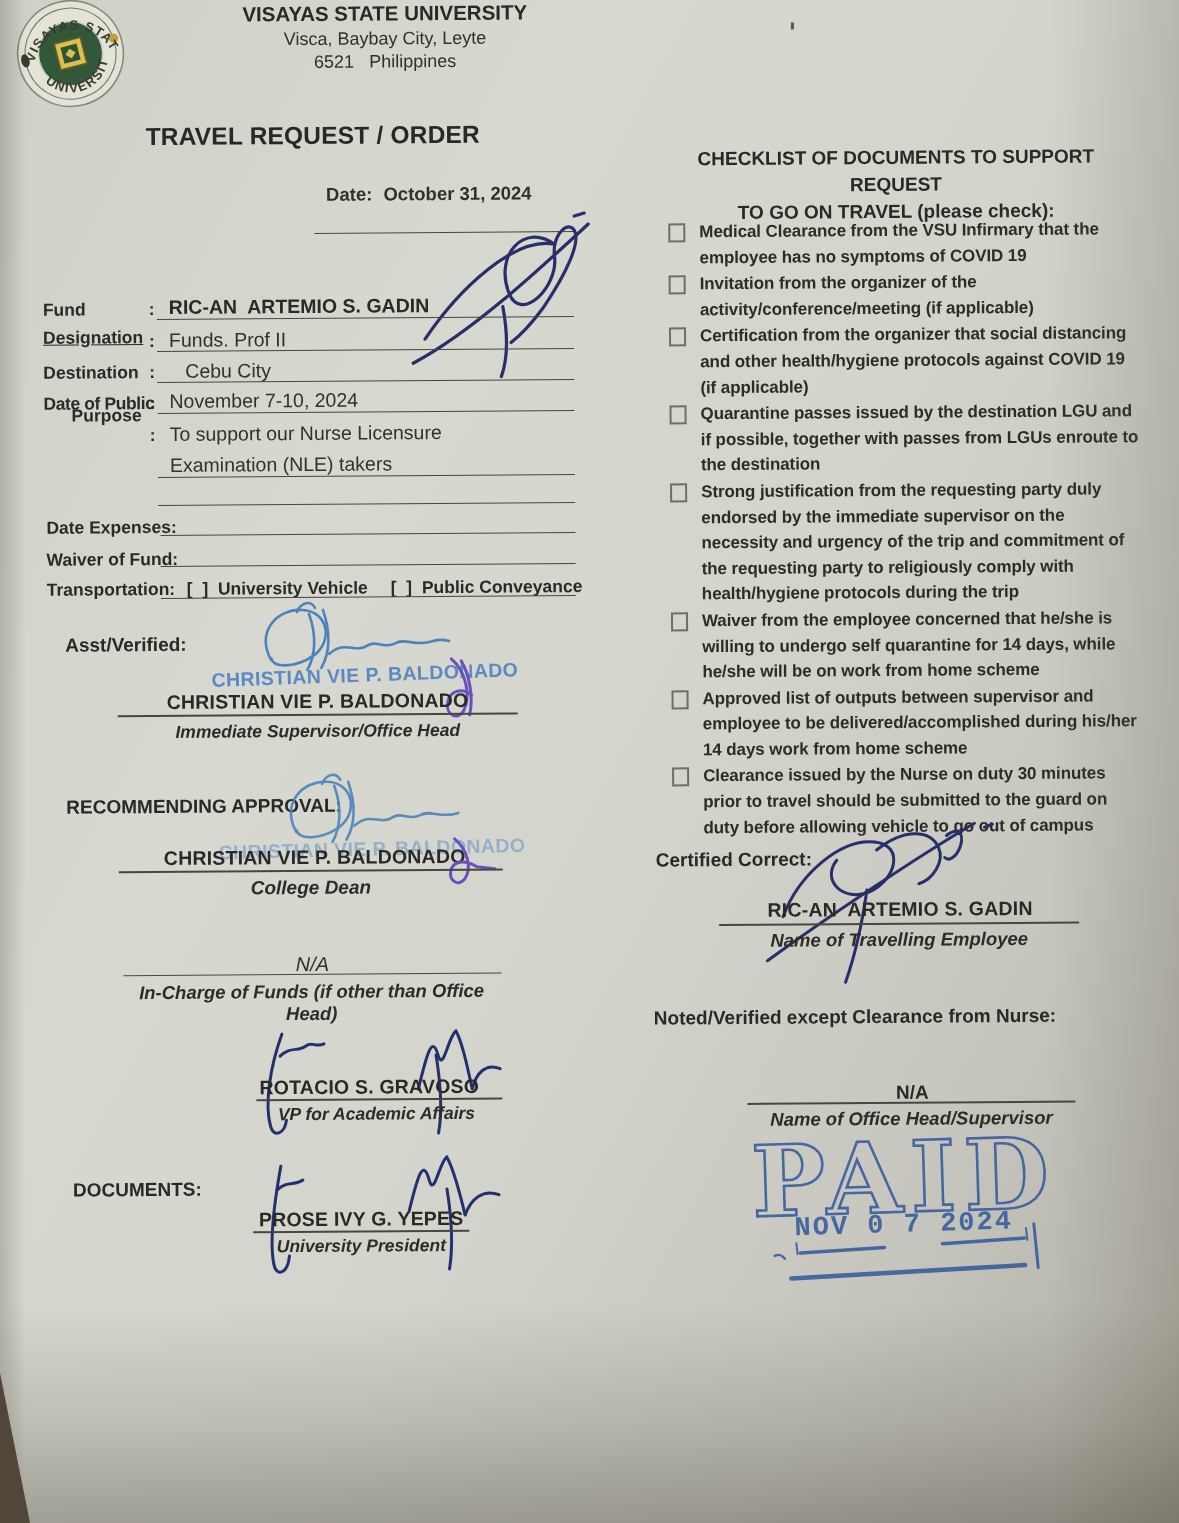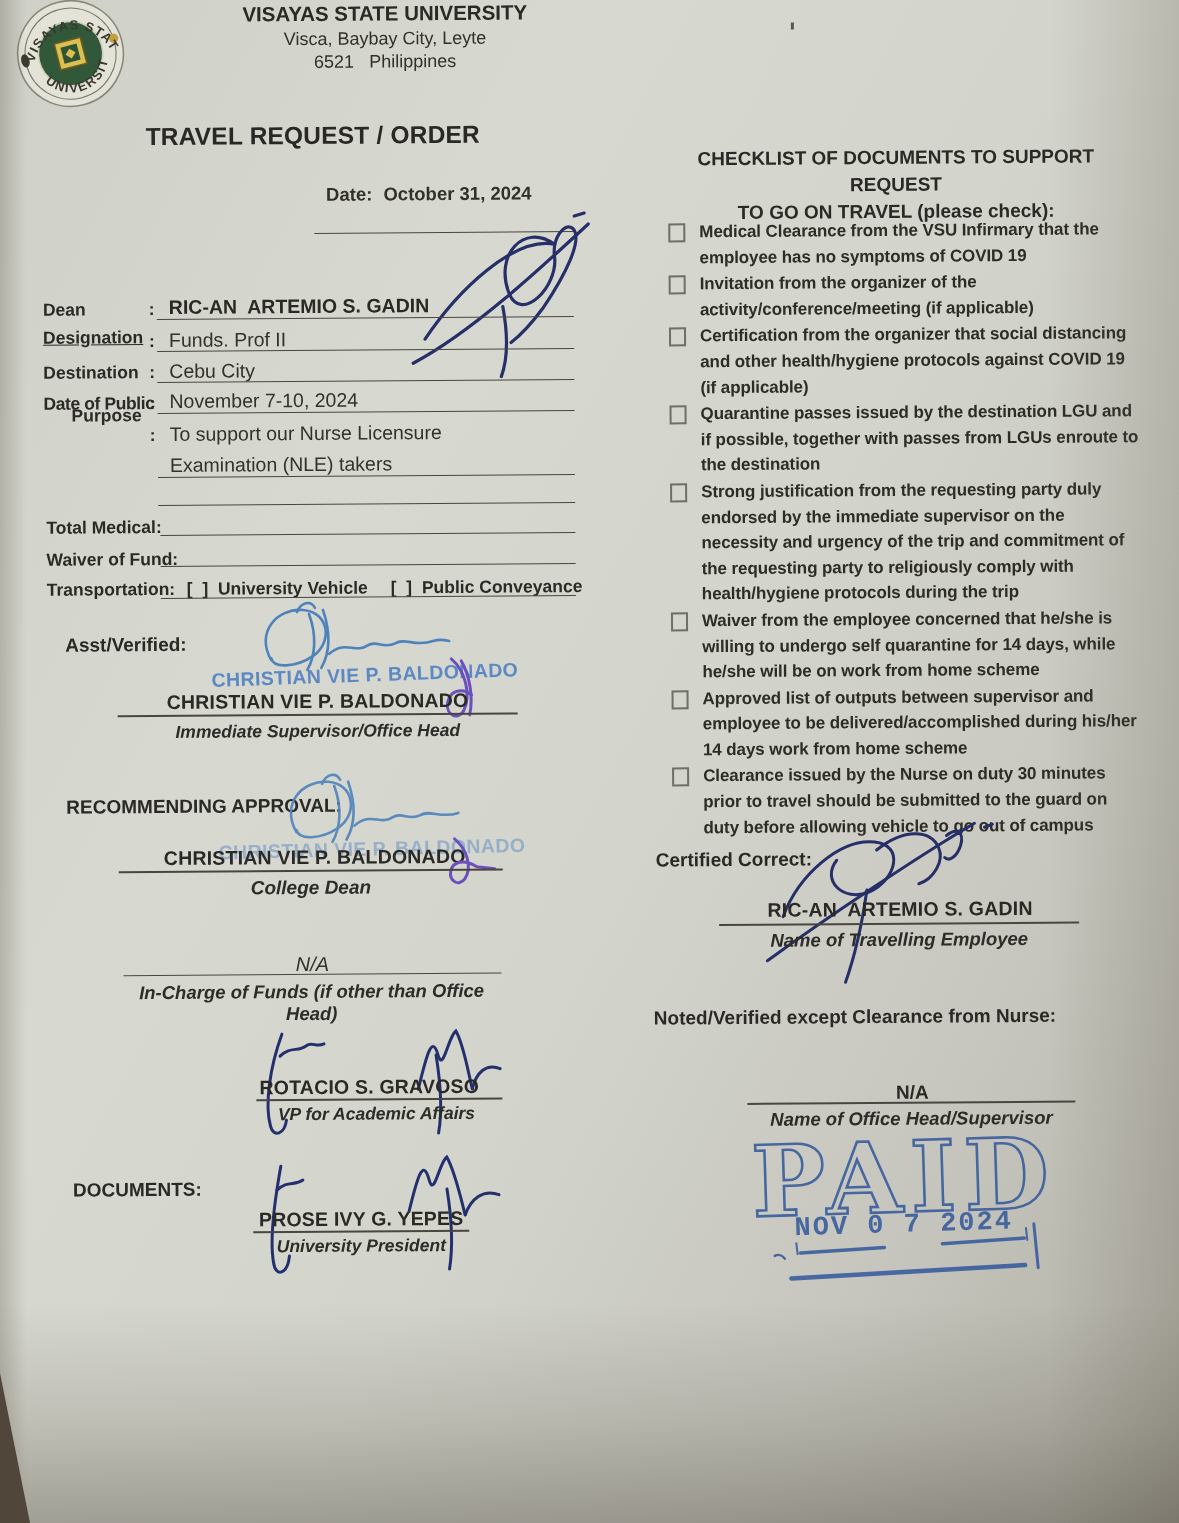--- a/index.html
+++ b/index.html
@@ -78,48 +78,48 @@
 
     <svg class="abs" style="left:410px;top:210px;width:192px;height:168px;" viewBox="0 0 192 168">
       <g fill="none" stroke="#262f68" stroke-width="3.2" stroke-linecap="round">
         <path d="M18,128 C52,78 108,26 148,34 C118,12 88,44 102,82 C114,114 152,76 148,46 C146,28 158,12 166,18 C178,28 158,66 136,98 C124,114 112,126 104,132"></path>
         <path d="M6,152 C64,122 134,58 182,14"></path>
         <path d="M96,96 C102,130 100,150 94,166"></path>
         <path d="M168,6 L178,3"></path>
       </g>
     </svg>
 
-    <div class="abs lab" style="left:46px;top:296px;">Dean</div>
+    <div class="abs lab" style="left:46px;top:296px;">Fund</div>
     <div class="abs lab" style="left:152px;top:296px;">:</div>
     <div class="abs valb pre" style="left:172px;top:293px;">RIC-AN  ARTEMIO S. GADIN</div>
     <div class="line" style="left:160px;top:316px;width:417px;"></div>
 
     <div class="abs lab" style="left:46px;top:324px;text-decoration:underline;">Designation</div>
     <div class="abs lab" style="left:152px;top:328px;">:</div>
     <div class="abs val" style="left:172px;top:326px;">Funds. Prof II</div>
     <div class="line" style="left:160px;top:348px;width:417px;"></div>
 
     <div class="abs lab" style="left:46px;top:359px;">Destination</div>
     <div class="abs lab" style="left:152px;top:359px;">:</div>
-    <div class="abs val" style="left:172px;top:357px;">Cebu City</div>
+    <div class="abs val" style="left:188px;top:357px;">Cebu City</div>
     <div class="line" style="left:160px;top:379px;width:417px;"></div>
 
     <div class="abs lab" style="left:46px;top:390px;letter-spacing:-0.4px;">Date of Public</div>
     <div class="abs lab" style="left:152px;top:390px;">:</div>
     <div class="abs val" style="left:172px;top:387px;">November 7-10, 2024</div>
     <div class="line" style="left:160px;top:410px;width:417px;"></div>
 
     <div class="abs lab" style="left:46px;top:402px;margin-left:28px;">Purpose</div>
     <div class="abs lab" style="left:152px;top:422px;">:</div>
     <div class="abs val" style="left:172px;top:420px;">To support our Nurse Licensure</div>
     <div class="abs val" style="left:172px;top:451px;">Examination (NLE) takers</div>
     <div class="line" style="left:160px;top:474px;width:417px;"></div>
     <div class="line" style="left:160px;top:502px;width:417px;"></div>
 
-    <div class="abs lab" style="left:48px;top:514px;">Total Medical:</div>
+    <div class="abs lab" style="left:48px;top:514px;">Date Expenses:</div>
     <div class="line" style="left:162px;top:532px;width:415px;"></div>
 
     <div class="abs lab" style="left:48px;top:546px;">Waiver of Fund:</div>
     <div class="line" style="left:162px;top:563px;width:415px;"></div>
 
     <div class="abs lab" style="left:48px;top:576px;">Transportation:</div>
     <div class="abs lab pre" style="left:188px;top:576px;">[  ]  University Vehicle</div>
     <div class="abs lab pre" style="left:392px;top:576px;">[  ]  Public Conveyance</div>
     <div class="line" style="left:162px;top:595px;width:415px;"></div>
 

